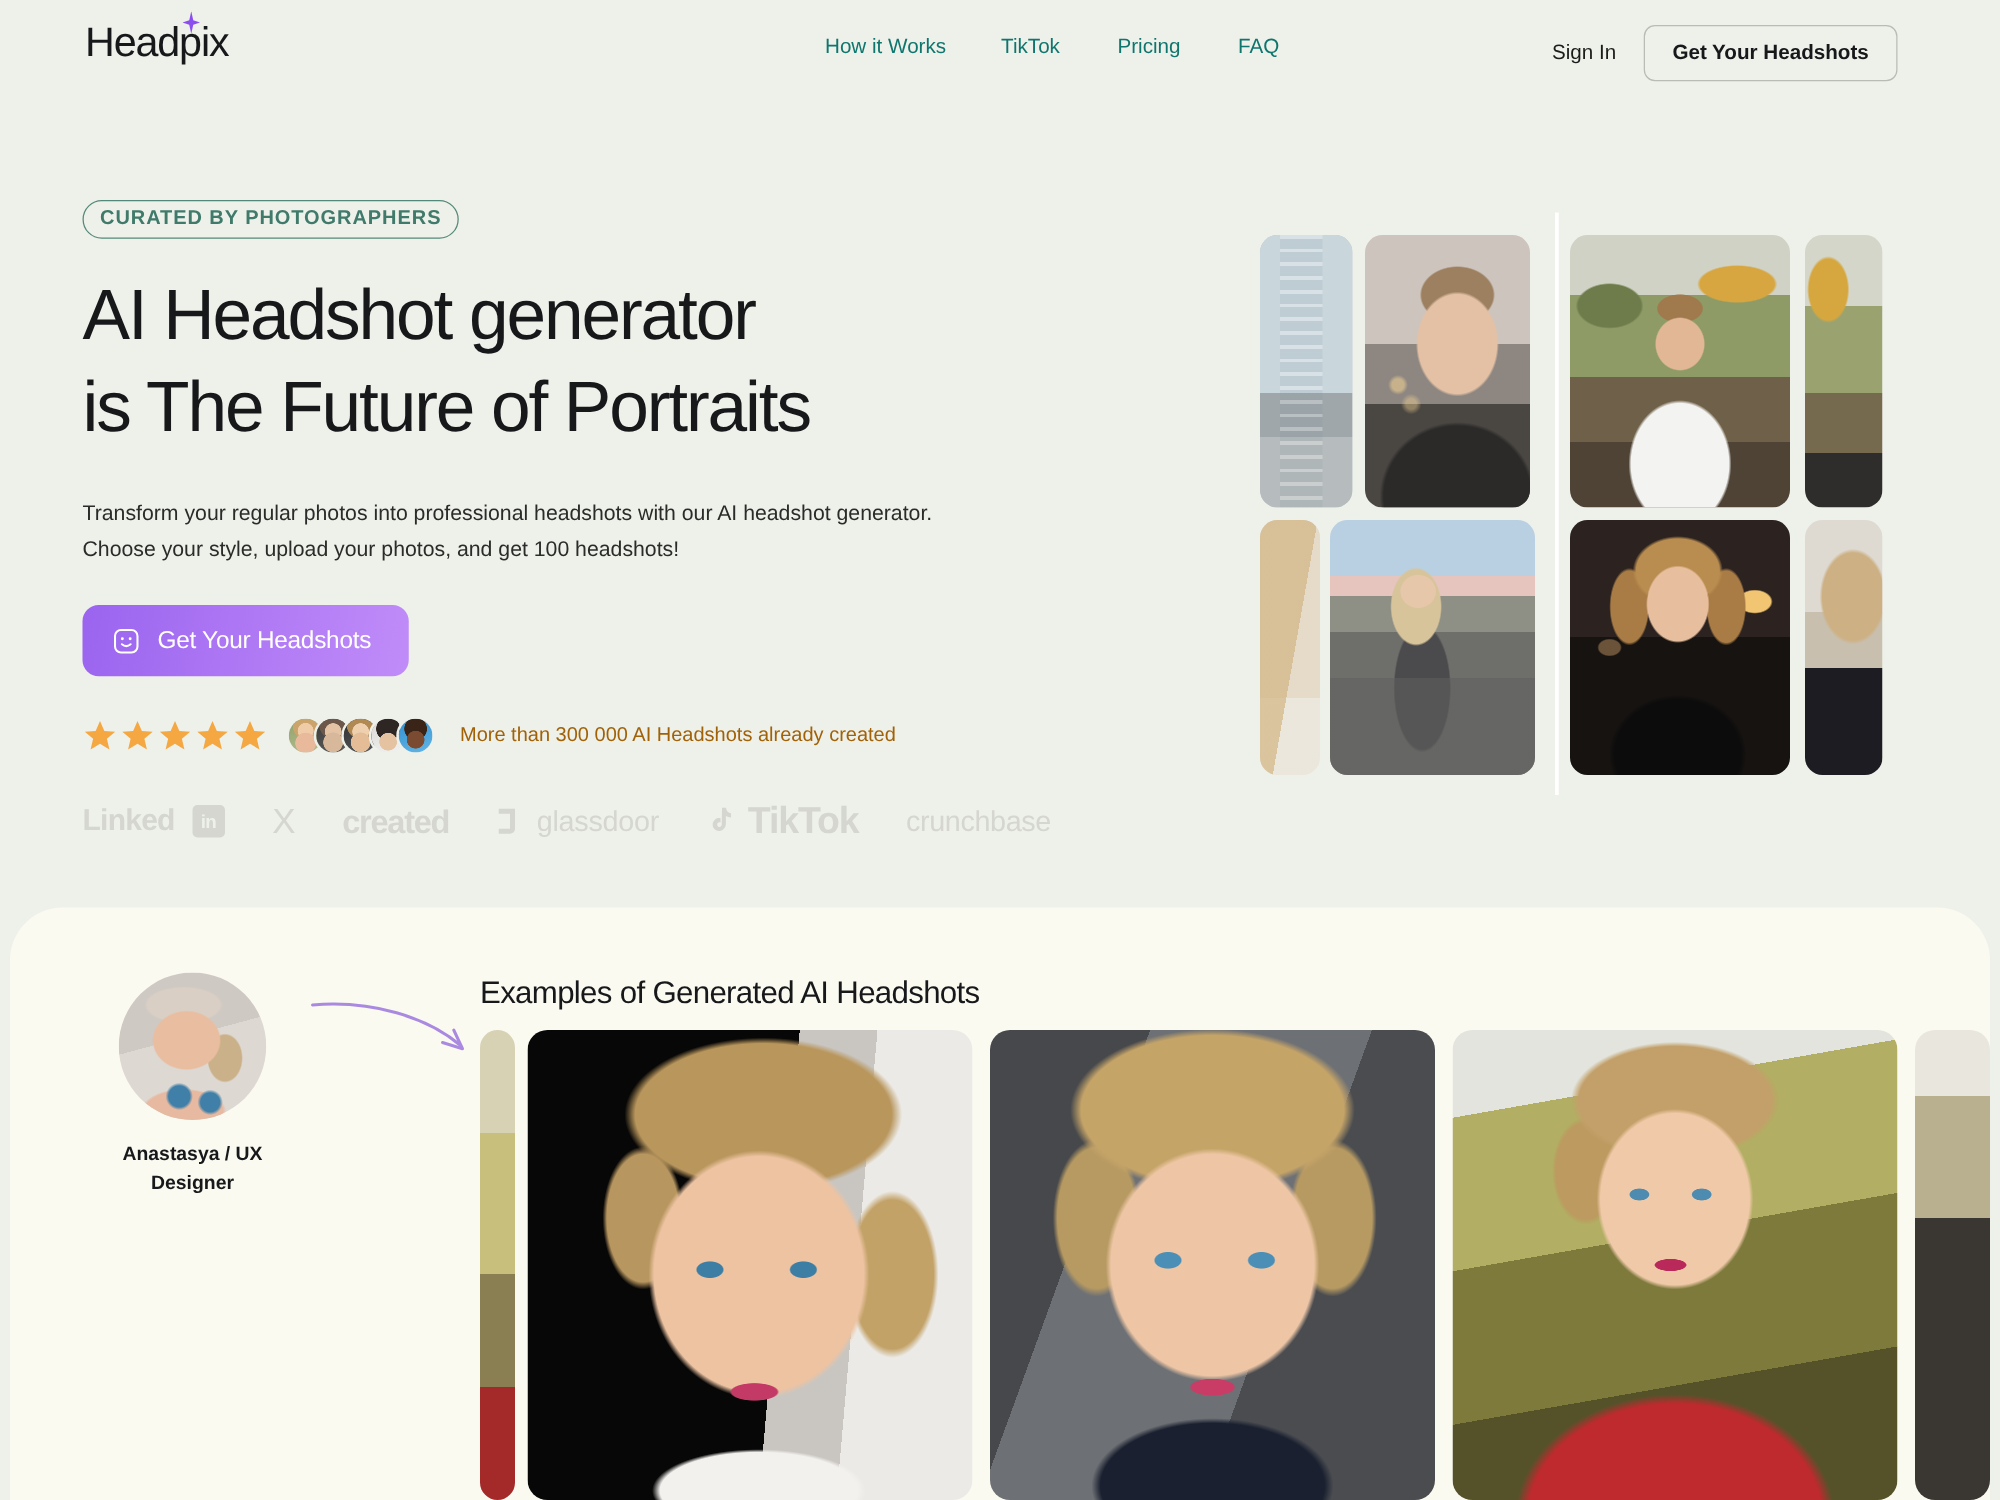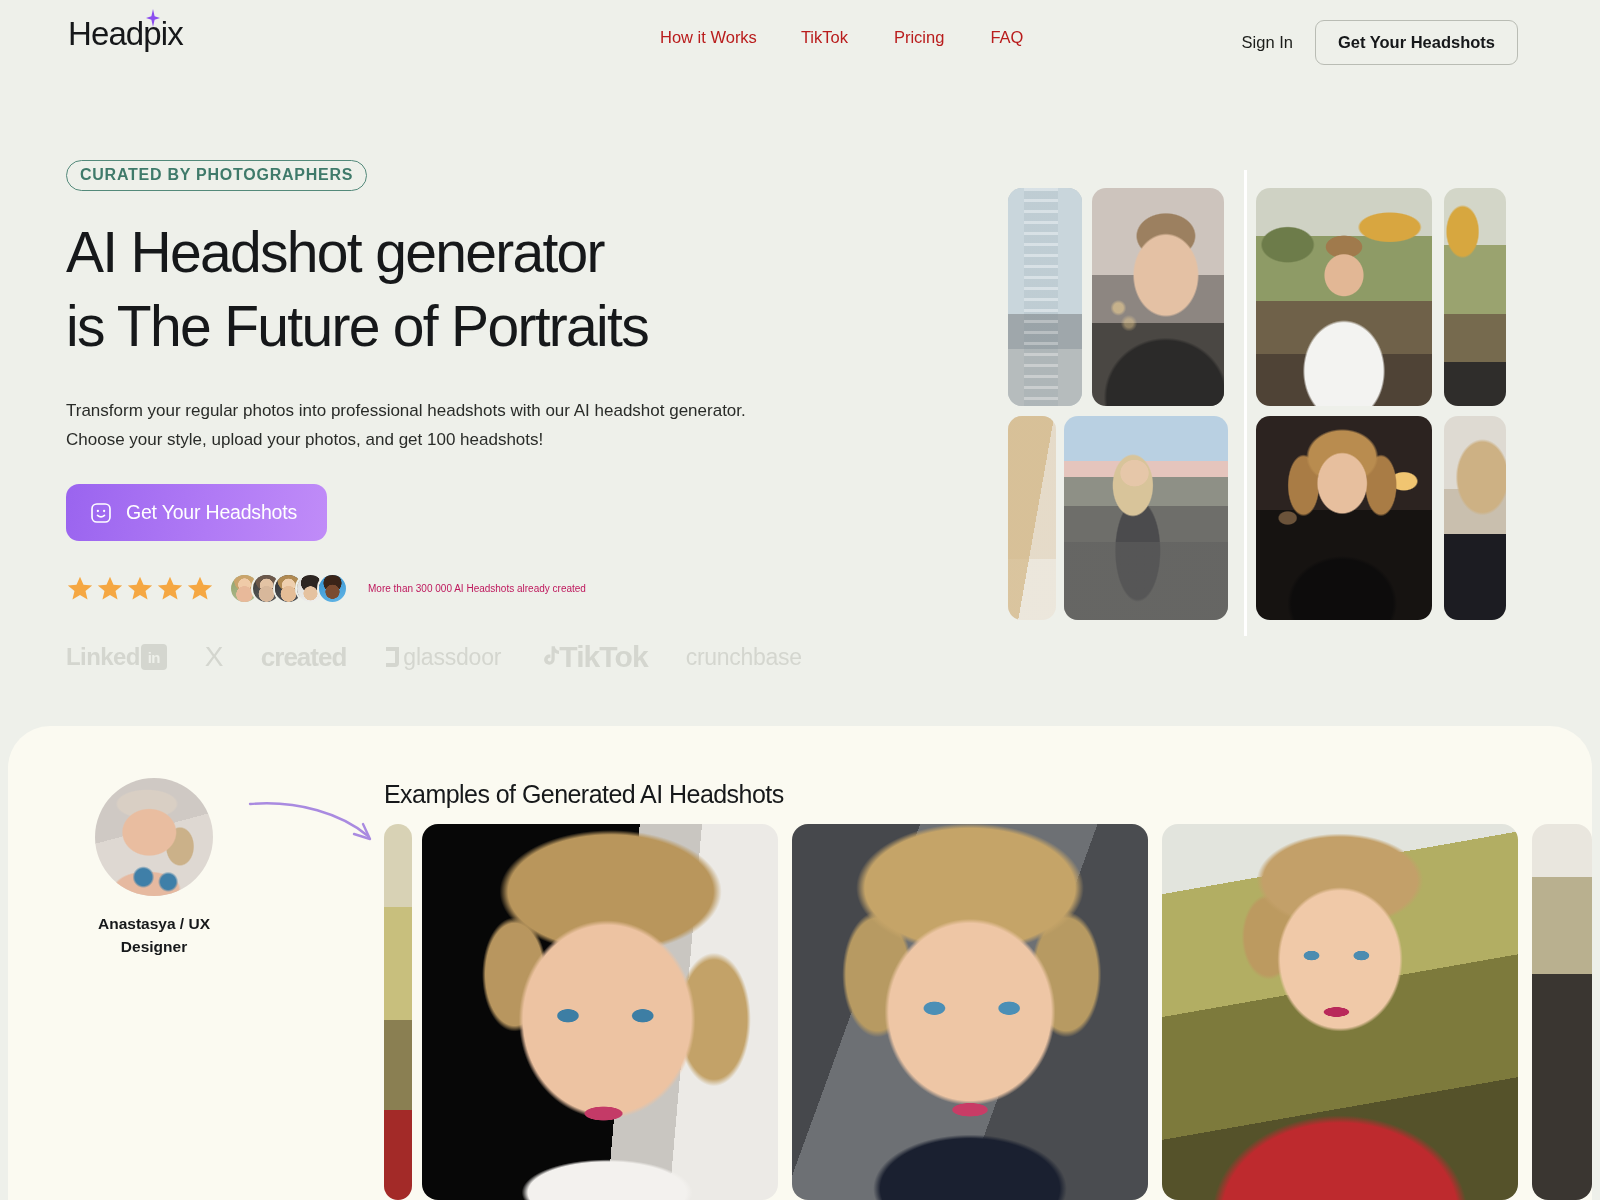--- a/index.html
+++ b/index.html
@@ -55,21 +55,21 @@
   }
 
   .nav-links {
     position: absolute;
     left: 660px; top: 28px;
     display: flex;
     gap: 0;
   }
   .nav-link {
     font-size: 16.5px;
-    color: #b91c1c;
+    color: #0f766e;
     text-decoration: none;
     cursor: pointer;
     white-space: nowrap;
   }
   .nav-link.l0 { margin-right: 44px; }
   .nav-link.l1 { margin-right: 46px; }
   .nav-link.l2 { margin-right: 46px; }
 
   .nav-right {
     position: absolute;
@@ -158,34 +158,34 @@
     width: 31px; height: 31px;
     border-radius: 50%;
     border: 2.2px solid #eef0ea;
     margin-left: -9px;
     overflow: hidden;
     position: relative;
   }
   .av:first-child { margin-left: 0; }
   .av-inner { position: absolute; inset: 0; }
 
-  .proof-text { font-size: 10px; color: #be185d; }
+  .proof-text { font-size: 16px; color: #a16207; }
 
   
   .brands {
     margin-top: 36px;
     display: flex;
     align-items: center;
     gap: 38px;
     opacity: 1;
   }
   .brand {
     display: flex;
     align-items: center;
-    gap: 0;
+    gap: 13px;
     color: #d4d6cf;
     font-size: 24px;
     font-weight: 700;
     letter-spacing: -0.6px;
     white-space: nowrap;
   }
   .brand.indeed { font-size: 26px; letter-spacing: -1px; }
   .brand.glassdoor { font-weight: 400; font-size: 23px; letter-spacing: -0.2px; }
   .brand.crunchbase { font-weight: 400; font-size: 23px; letter-spacing: -0.3px; }
   .brand.tiktok { font-size: 30px; letter-spacing: -0.9px; }

